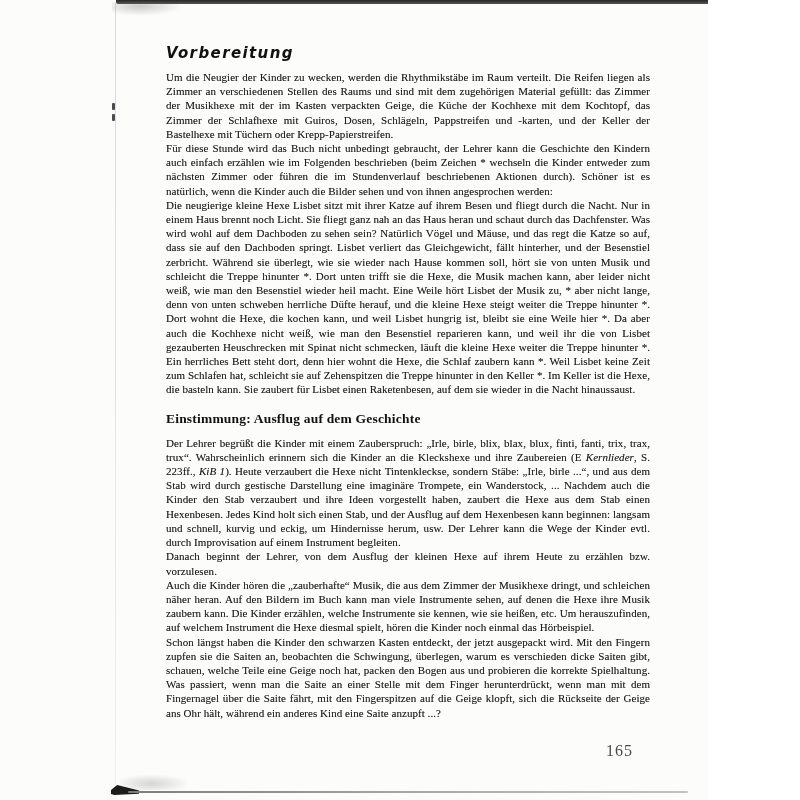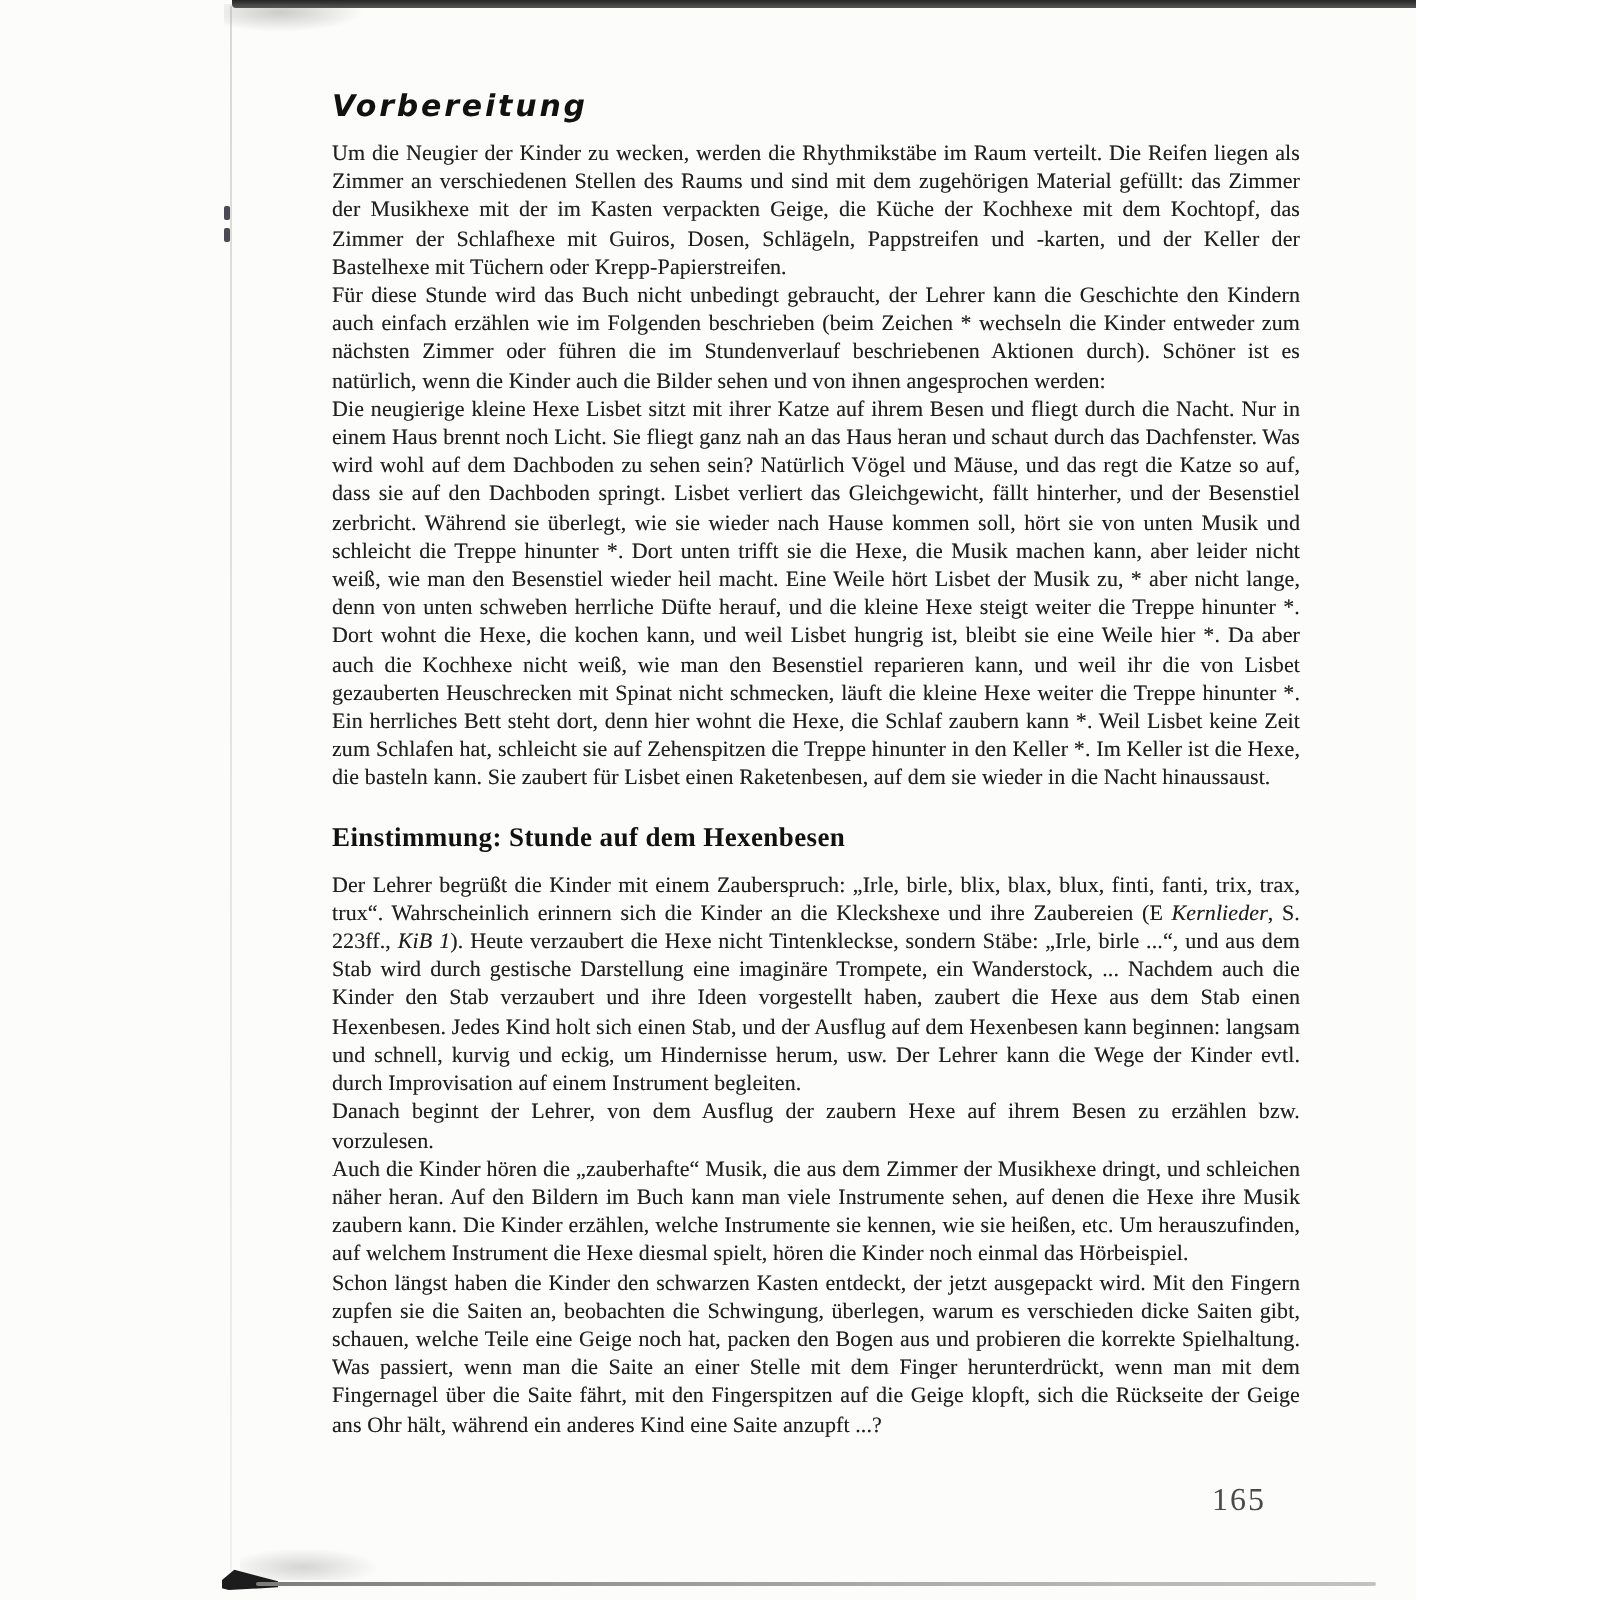--- a/index.html
+++ b/index.html
@@ -121,23 +121,23 @@
   <div class="binding-mark m2"></div>
 
   <div class="content">
 
     <h2 class="script-h">Vorbereitung</h2>
     <p class="body">Um die Neugier der Kinder zu wecken, werden die Rhythmikstäbe im Raum verteilt. Die Reifen liegen als Zimmer an verschiedenen Stellen des Raums und sind mit dem zugehörigen Material gefüllt: das Zimmer der Musikhexe mit der im Kasten verpackten Geige, die Küche der Kochhexe mit dem Kochtopf, das Zimmer der Schlafhexe mit Guiros, Dosen, Schlägeln, Pappstreifen und -karten, und der Keller der Bastelhexe mit Tüchern oder Krepp-Papierstreifen.</p>
 
     <p class="body">Für diese Stunde wird das Buch nicht unbedingt gebraucht, der Lehrer kann die Geschichte den Kindern auch einfach erzählen wie im Folgenden beschrieben (beim Zeichen * wechseln die Kinder entweder zum nächsten Zimmer oder führen die im Stundenverlauf beschriebenen Aktionen durch). Schöner ist es natürlich, wenn die Kinder auch die Bilder sehen und von ihnen angesprochen werden:</p>
     <p class="body">Die neugierige kleine Hexe Lisbet sitzt mit ihrer Katze auf ihrem Besen und fliegt durch die Nacht. Nur in einem Haus brennt noch Licht. Sie fliegt ganz nah an das Haus heran und schaut durch das Dachfenster. Was wird wohl auf dem Dachboden zu sehen sein? Natürlich Vögel und Mäuse, und das regt die Katze so auf, dass sie auf den Dachboden springt. Lisbet verliert das Gleichgewicht, fällt hinterher, und der Besenstiel zerbricht. Während sie überlegt, wie sie wieder nach Hause kommen soll, hört sie von unten Musik und schleicht die Treppe hinunter *. Dort unten trifft sie die Hexe, die Musik machen kann, aber leider nicht weiß, wie man den Besenstiel wieder heil macht. Eine Weile hört Lisbet der Musik zu, * aber nicht lange, denn von unten schweben herrliche Düfte herauf, und die kleine Hexe steigt weiter die Treppe hinunter *. Dort wohnt die Hexe, die kochen kann, und weil Lisbet hungrig ist, bleibt sie eine Weile hier *. Da aber auch die Kochhexe nicht weiß, wie man den Besenstiel reparieren kann, und weil ihr die von Lisbet gezauberten Heuschrecken mit Spinat nicht schmecken, läuft die kleine Hexe weiter die Treppe hinunter *. Ein herrliches Bett steht dort, denn hier wohnt die Hexe, die Schlaf zaubern kann *. Weil Lisbet keine Zeit zum Schlafen hat, schleicht sie auf Zehenspitzen die Treppe hinunter in den Keller *. Im Keller ist die Hexe, die basteln kann. Sie zaubert für Lisbet einen Raketenbesen, auf dem sie wieder in die Nacht hinaussaust.</p>
 
-    <h3 class="serif-h">Einstimmung: Stunde auf dem Hexenbesen</h3>
+    <h3 class="serif-h">Einstimmung: Ausflug auf dem Geschichte</h3>
     <p class="body"><span>Der Lehrer begrüßt die Kinder mit einem Zauberspruch: „Irle, birle, blix, blax, blux, finti, fanti, trix, trax, trux“. Wahrscheinlich erinnern sich die Kinder an die Kleckshexe und ihre Zaubereien (E </span><span class="it">Kernlieder</span><span>, S. 223ff., </span><span class="it">KiB 1</span><span>). Heute verzaubert die Hexe nicht Tintenkleckse, sondern Stäbe: „Irle, birle ...“, und aus dem Stab wird durch gestische Darstellung eine imaginäre Trompete, ein Wanderstock, ... Nachdem auch die Kinder den Stab verzaubert und ihre Ideen vorgestellt haben, zaubert die Hexe aus dem Stab einen Hexenbesen. Jedes Kind holt sich einen Stab, und der Ausflug auf dem Hexenbesen kann beginnen: langsam und schnell, kurvig und eckig, um Hindernisse herum, usw. Der Lehrer kann die Wege der Kinder evtl. durch Improvisation auf einem Instrument begleiten.</span></p>
-    <p class="body">Danach beginnt der Lehrer, von dem Ausflug der zaubern Hexe auf ihrem Besen zu erzählen bzw. vorzulesen.</p>
+    <p class="body">Danach beginnt der Lehrer, von dem Ausflug der kleinen Hexe auf ihrem Heute zu erzählen bzw. vorzulesen.</p>
 
     <p class="body">Auch die Kinder hören die „zauberhafte“ Musik, die aus dem Zimmer der Musikhexe dringt, und schleichen näher heran. Auf den Bildern im Buch kann man viele Instrumente sehen, auf denen die Hexe ihre Musik zaubern kann. Die Kinder erzählen, welche Instrumente sie kennen, wie sie heißen, etc. Um herauszufinden, auf welchem Instrument die Hexe diesmal spielt, hören die Kinder noch einmal das Hörbeispiel.</p>
     <p class="body">Schon längst haben die Kinder den schwarzen Kasten entdeckt, der jetzt ausgepackt wird. Mit den Fingern zupfen sie die Saiten an, beobachten die Schwingung, überlegen, warum es verschieden dicke Saiten gibt, schauen, welche Teile eine Geige noch hat, packen den Bogen aus und probieren die korrekte Spielhaltung. Was passiert, wenn man die Saite an einer Stelle mit dem Finger herunterdrückt, wenn man mit dem Fingernagel über die Saite fährt, mit den Fingerspitzen auf die Geige klopft, sich die Rückseite der Geige ans Ohr hält, während ein anderes Kind eine Saite anzupft ...?</p>
 
   </div>
 
   <div class="pageno">165</div>
 
   <div class="smudge-bottom"></div>
   <div class="edge-bottom-wedge"></div>

